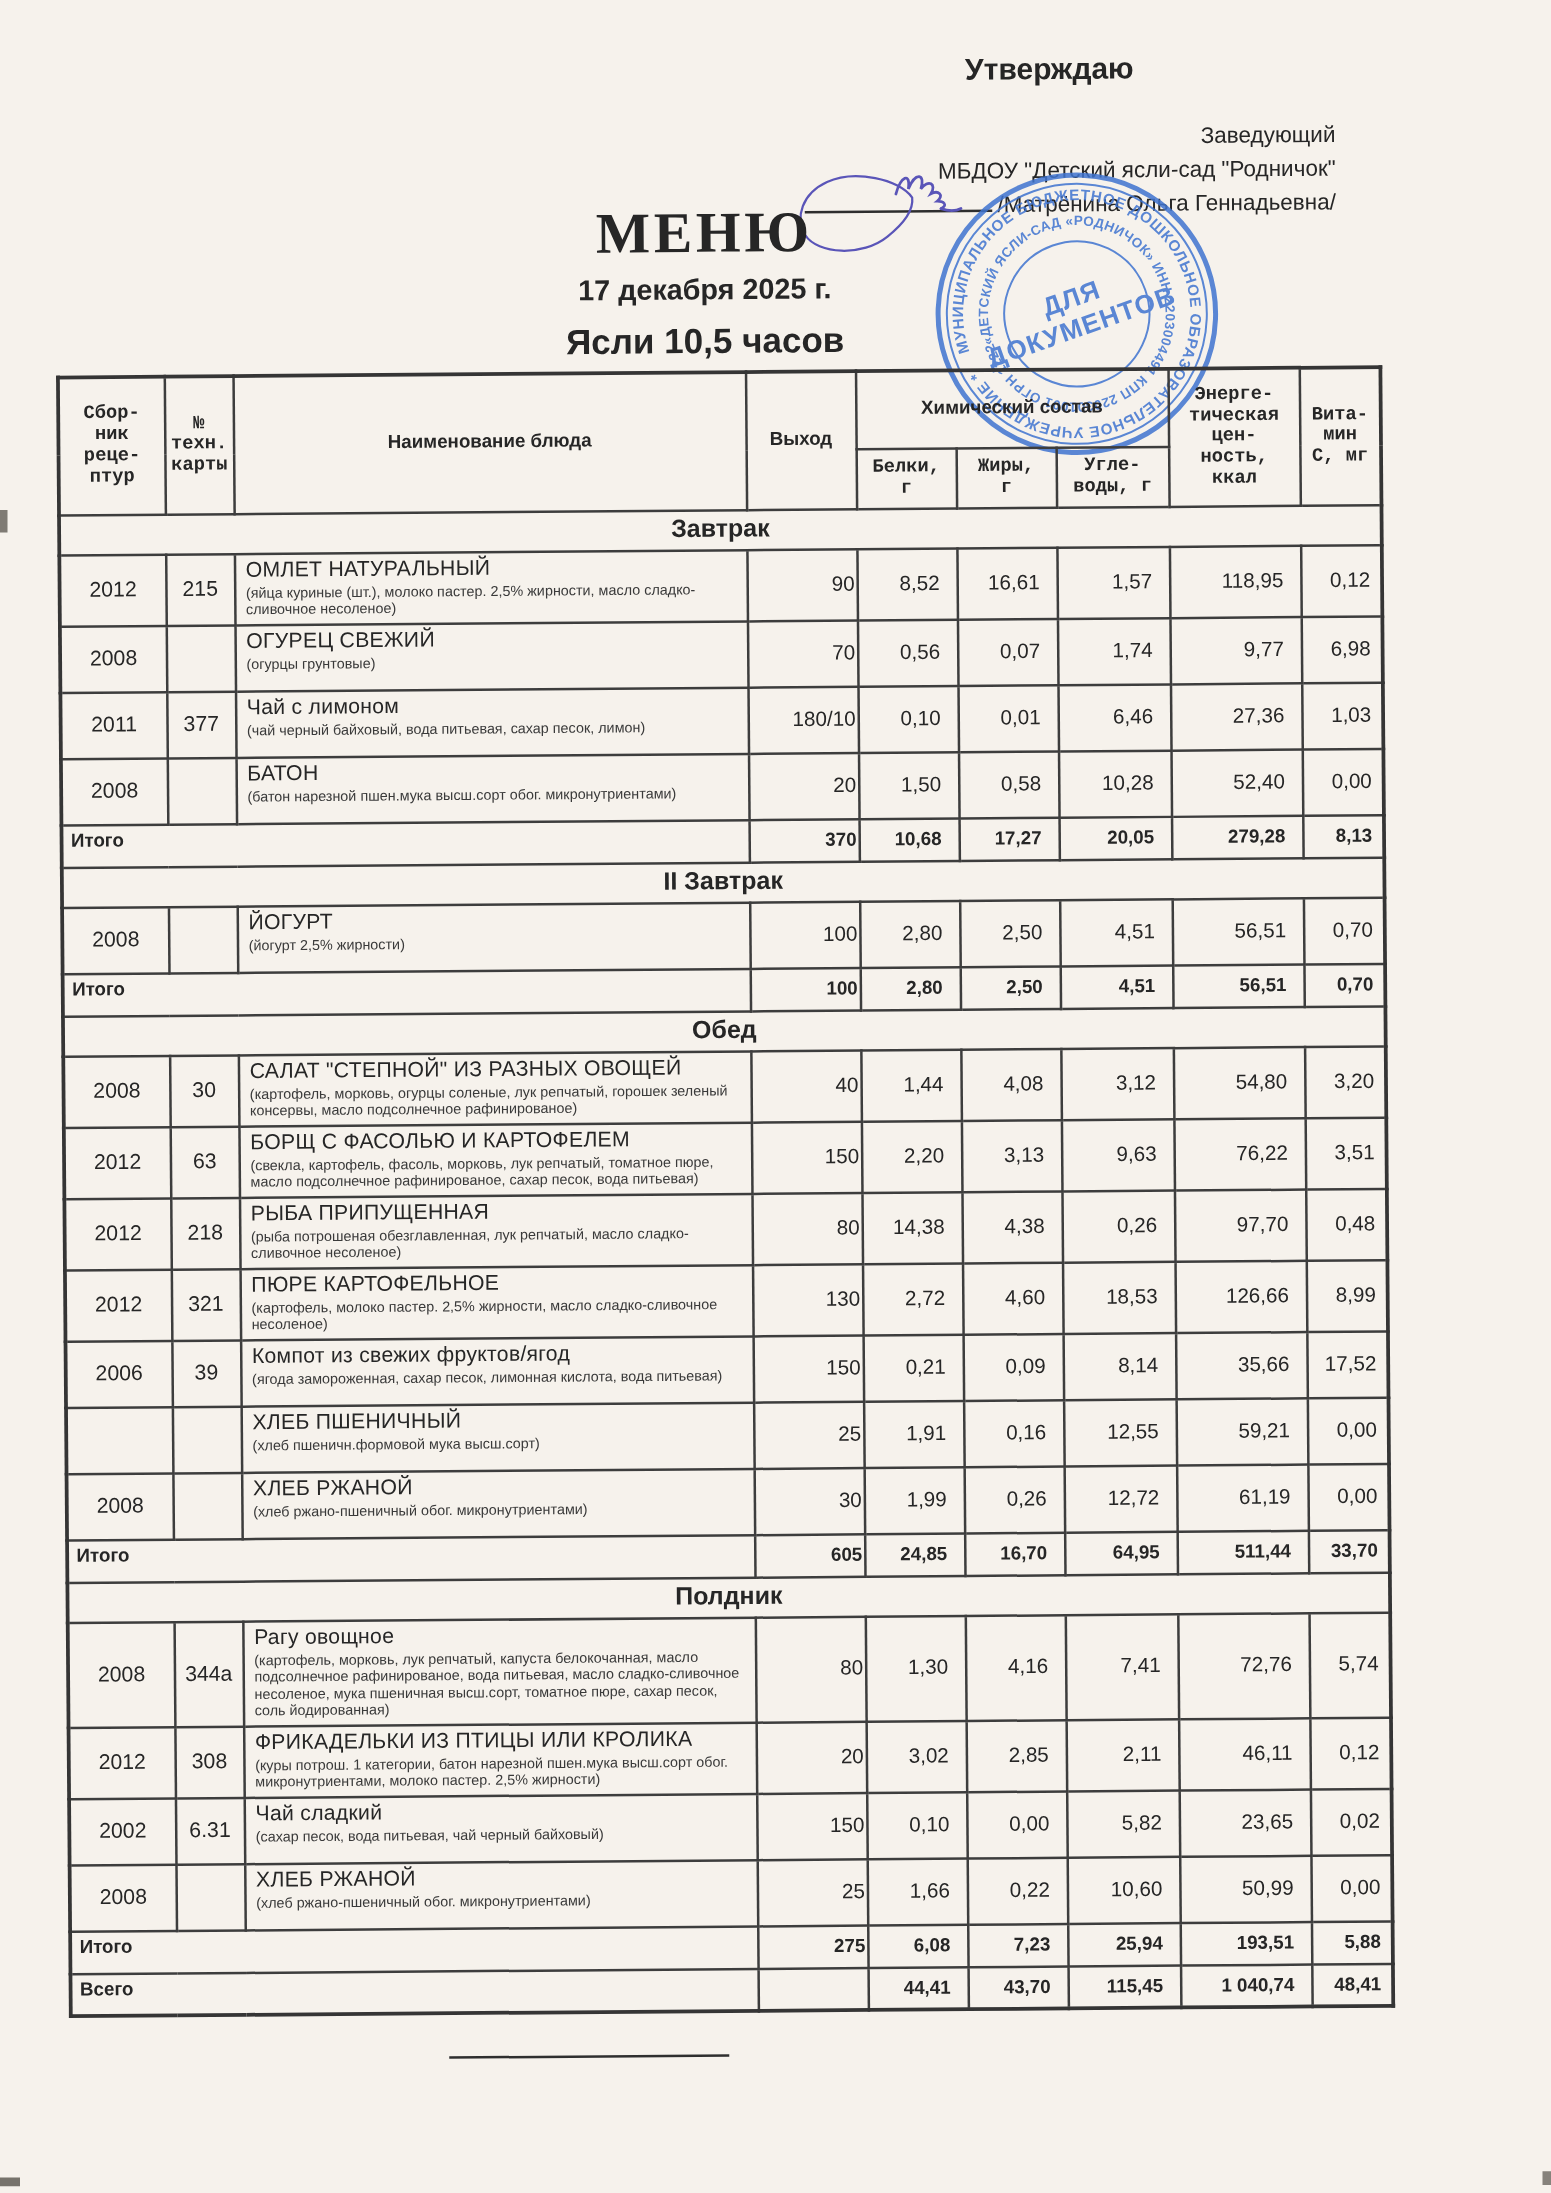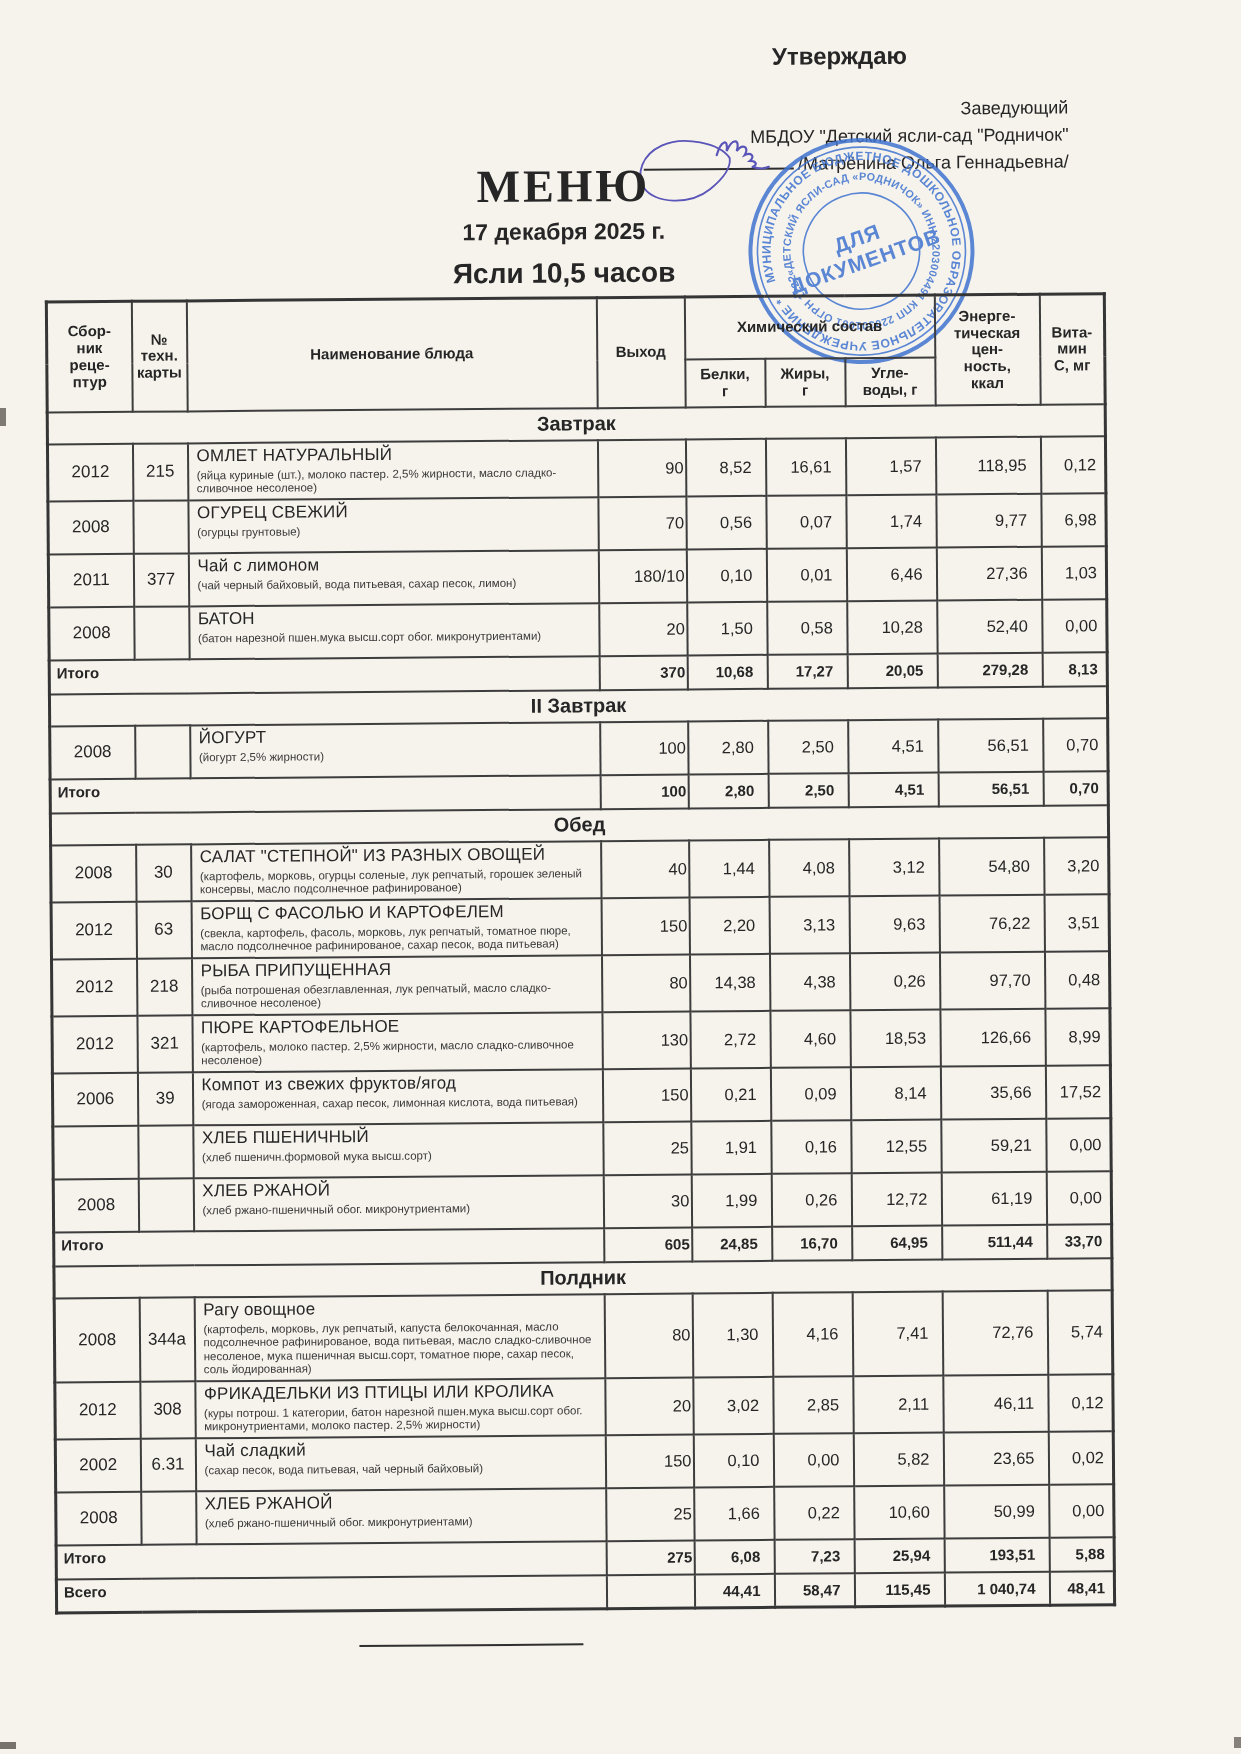--- a/index.html
+++ b/index.html
@@ -31,21 +31,21 @@
   .signature{position:absolute;left:636px;top:126px;width:175px;height:100px;}
 
   
   .menu-table{
     position:absolute;left:48px;top:296px;width:1058px;
     border-collapse:collapse;table-layout:fixed;
   }
   .menu-table th,.menu-table td{border:2px solid #3d3d3d;}
   .menu-table{border:3px solid #353535;}
   .menu-table th{font-size:15px;font-weight:bold;line-height:1.12;padding:4px 2px;vertical-align:middle;text-align:center;}
-  .pre{white-space:pre-line;}
+  .pre{white-space:pre-line;font-family:Liberation Mono, monospace;}
   .hrow1{height:62px;}
   .hrow2{height:48px;}
 
   .section-row .section-title{
     border-left:2px solid #3d3d3d;border-right:2px solid #3d3d3d;
     text-align:center;font-weight:bold;font-size:20px;padding:2px 0;height:26px;
   }
   .dish-row{height:53px;}
   .c-code,.c-card{text-align:center;font-size:17px;vertical-align:middle;border-radius:17px;}
   .c-name{vertical-align:top;padding:2px 6px 3px 8px;}
@@ -420,21 +420,21 @@
           <td class="c-num">6,08</td>
           <td class="c-num">7,23</td>
           <td class="c-num">25,94</td>
           <td class="c-num">193,51</td>
           <td class="c-num c-vit">5,88</td>
         </tr>
         <tr class="total-row">
           <td class="c-total-label" colspan="3">Всего</td>
           <td class="c-out"></td>
           <td class="c-num">44,41</td>
-          <td class="c-num">58,47</td>
+          <td class="c-num">43,70</td>
           <td class="c-num">115,45</td>
           <td class="c-num">1 040,74</td>
           <td class="c-num c-vit">48,41</td>
         </tr>
       </tbody>
   </table>
 
   <div class="bottom-line"></div>
 </div>
 

